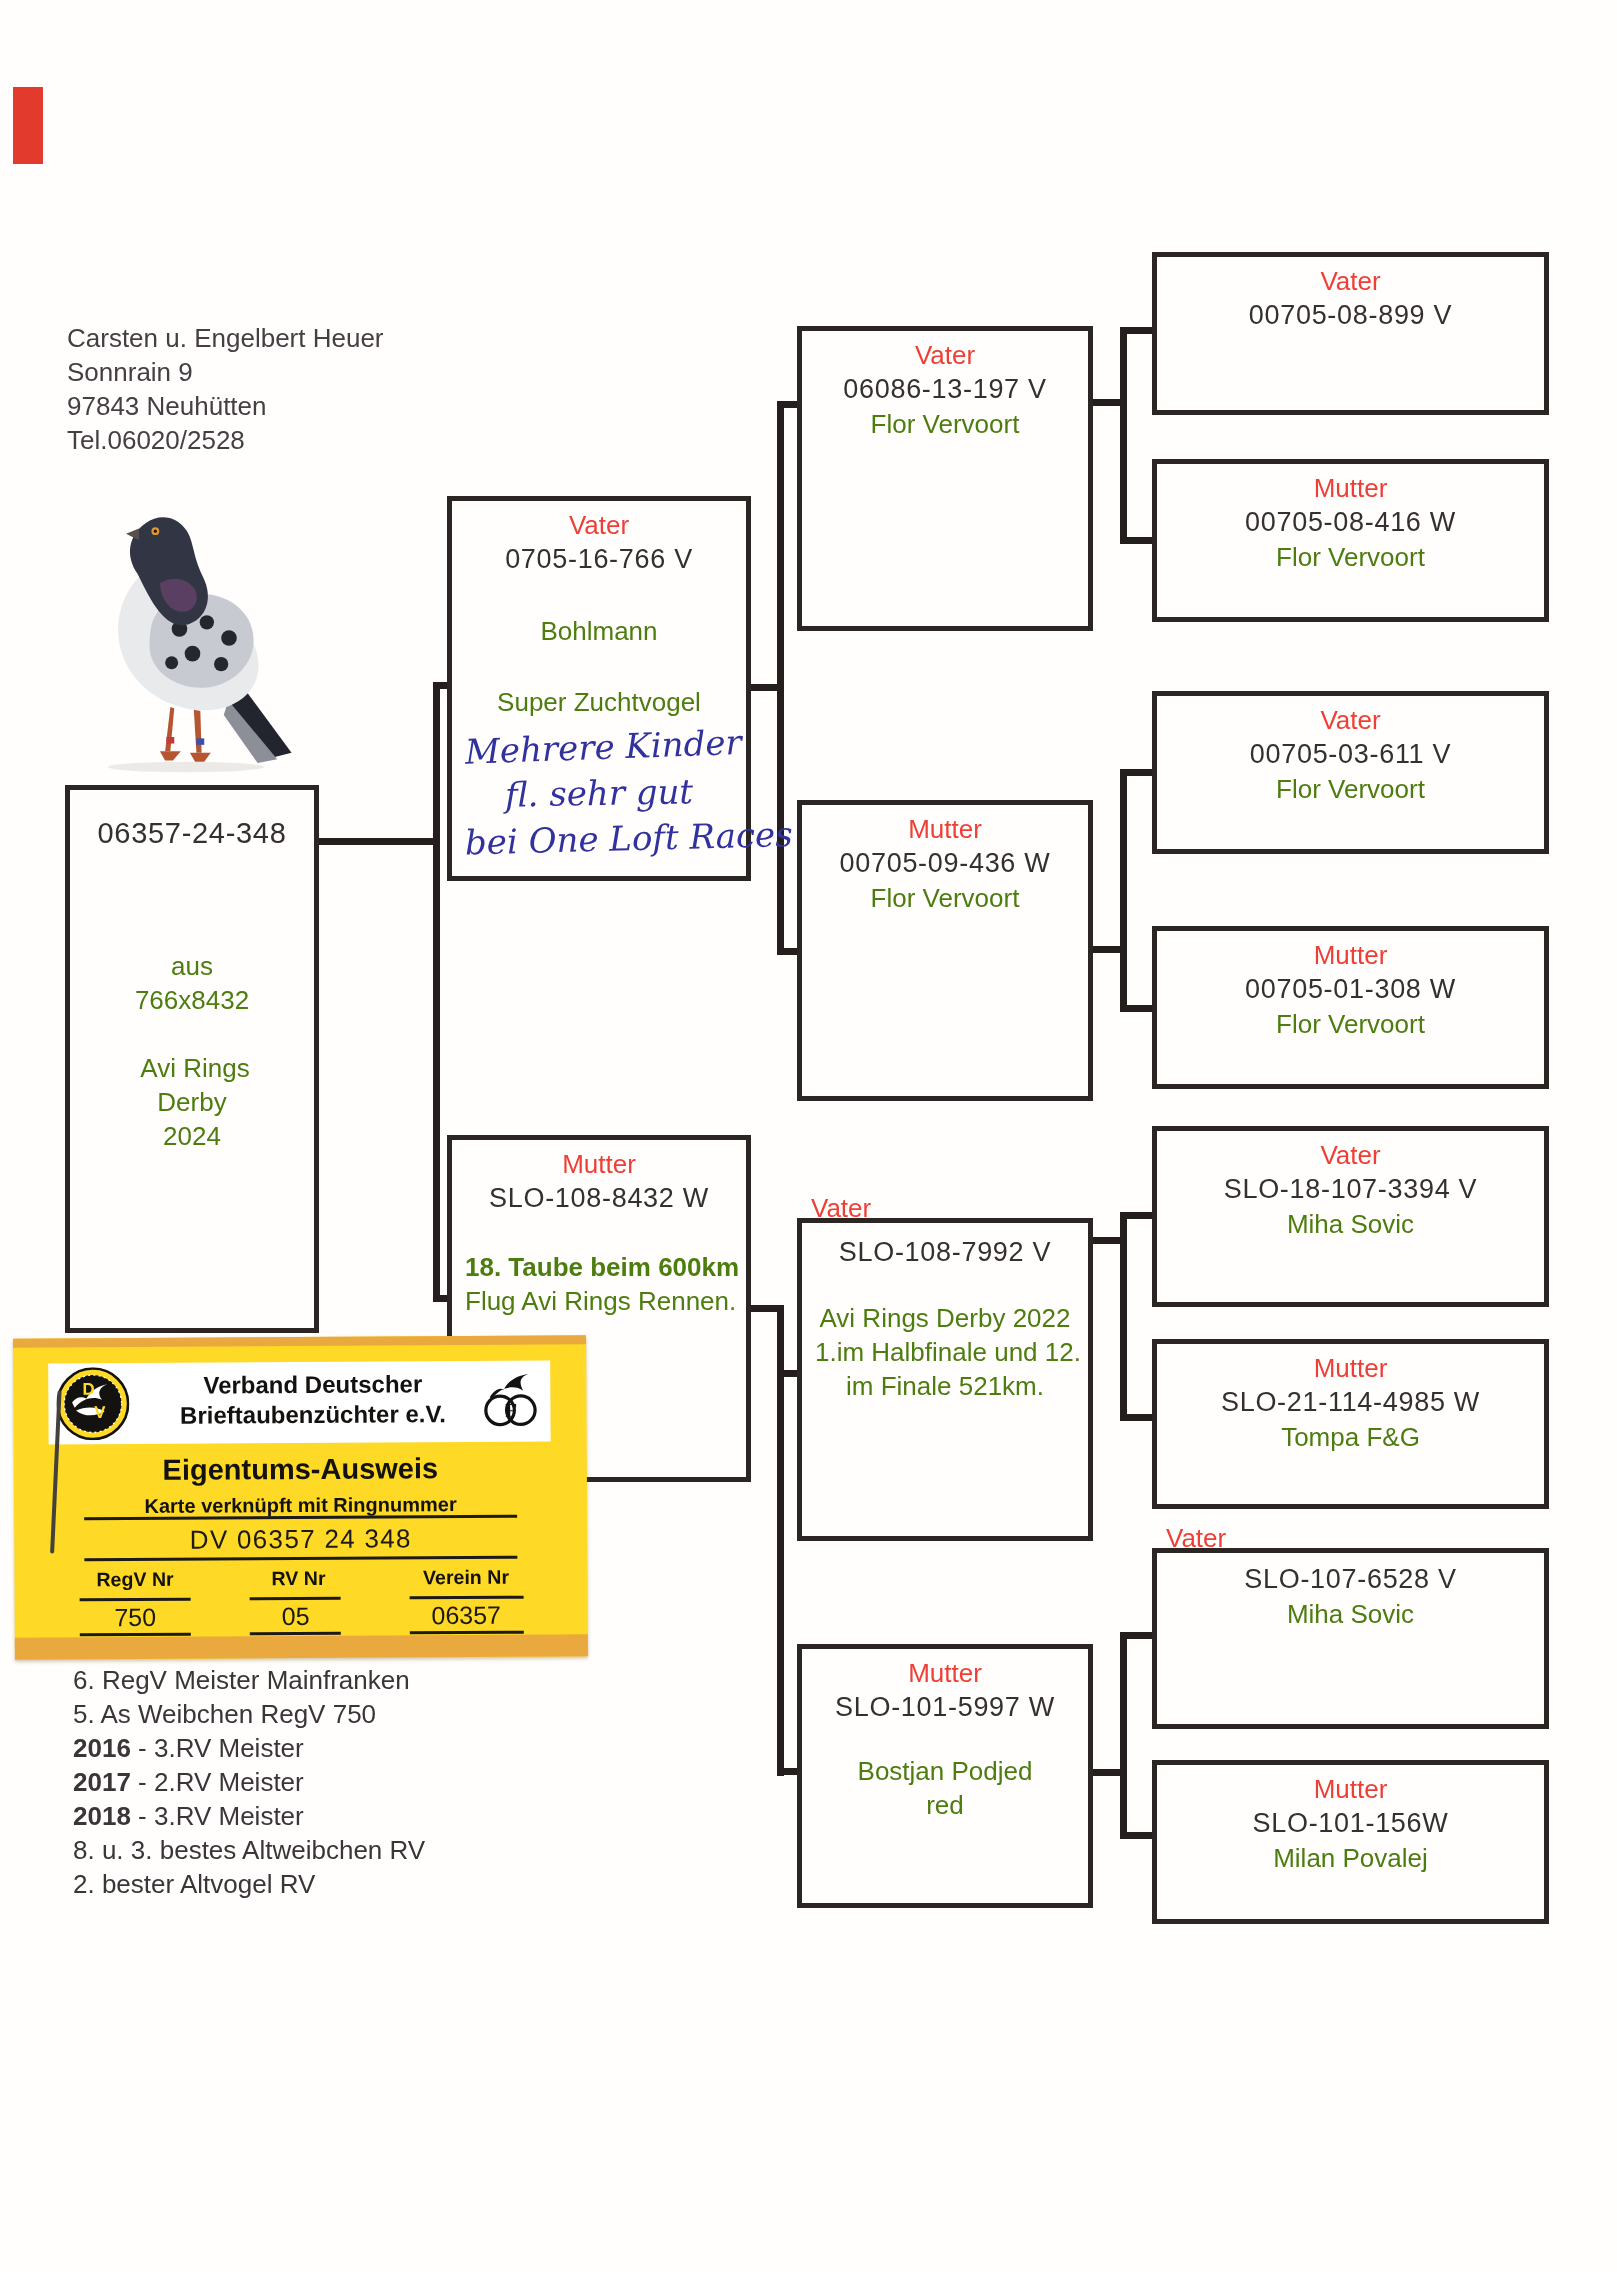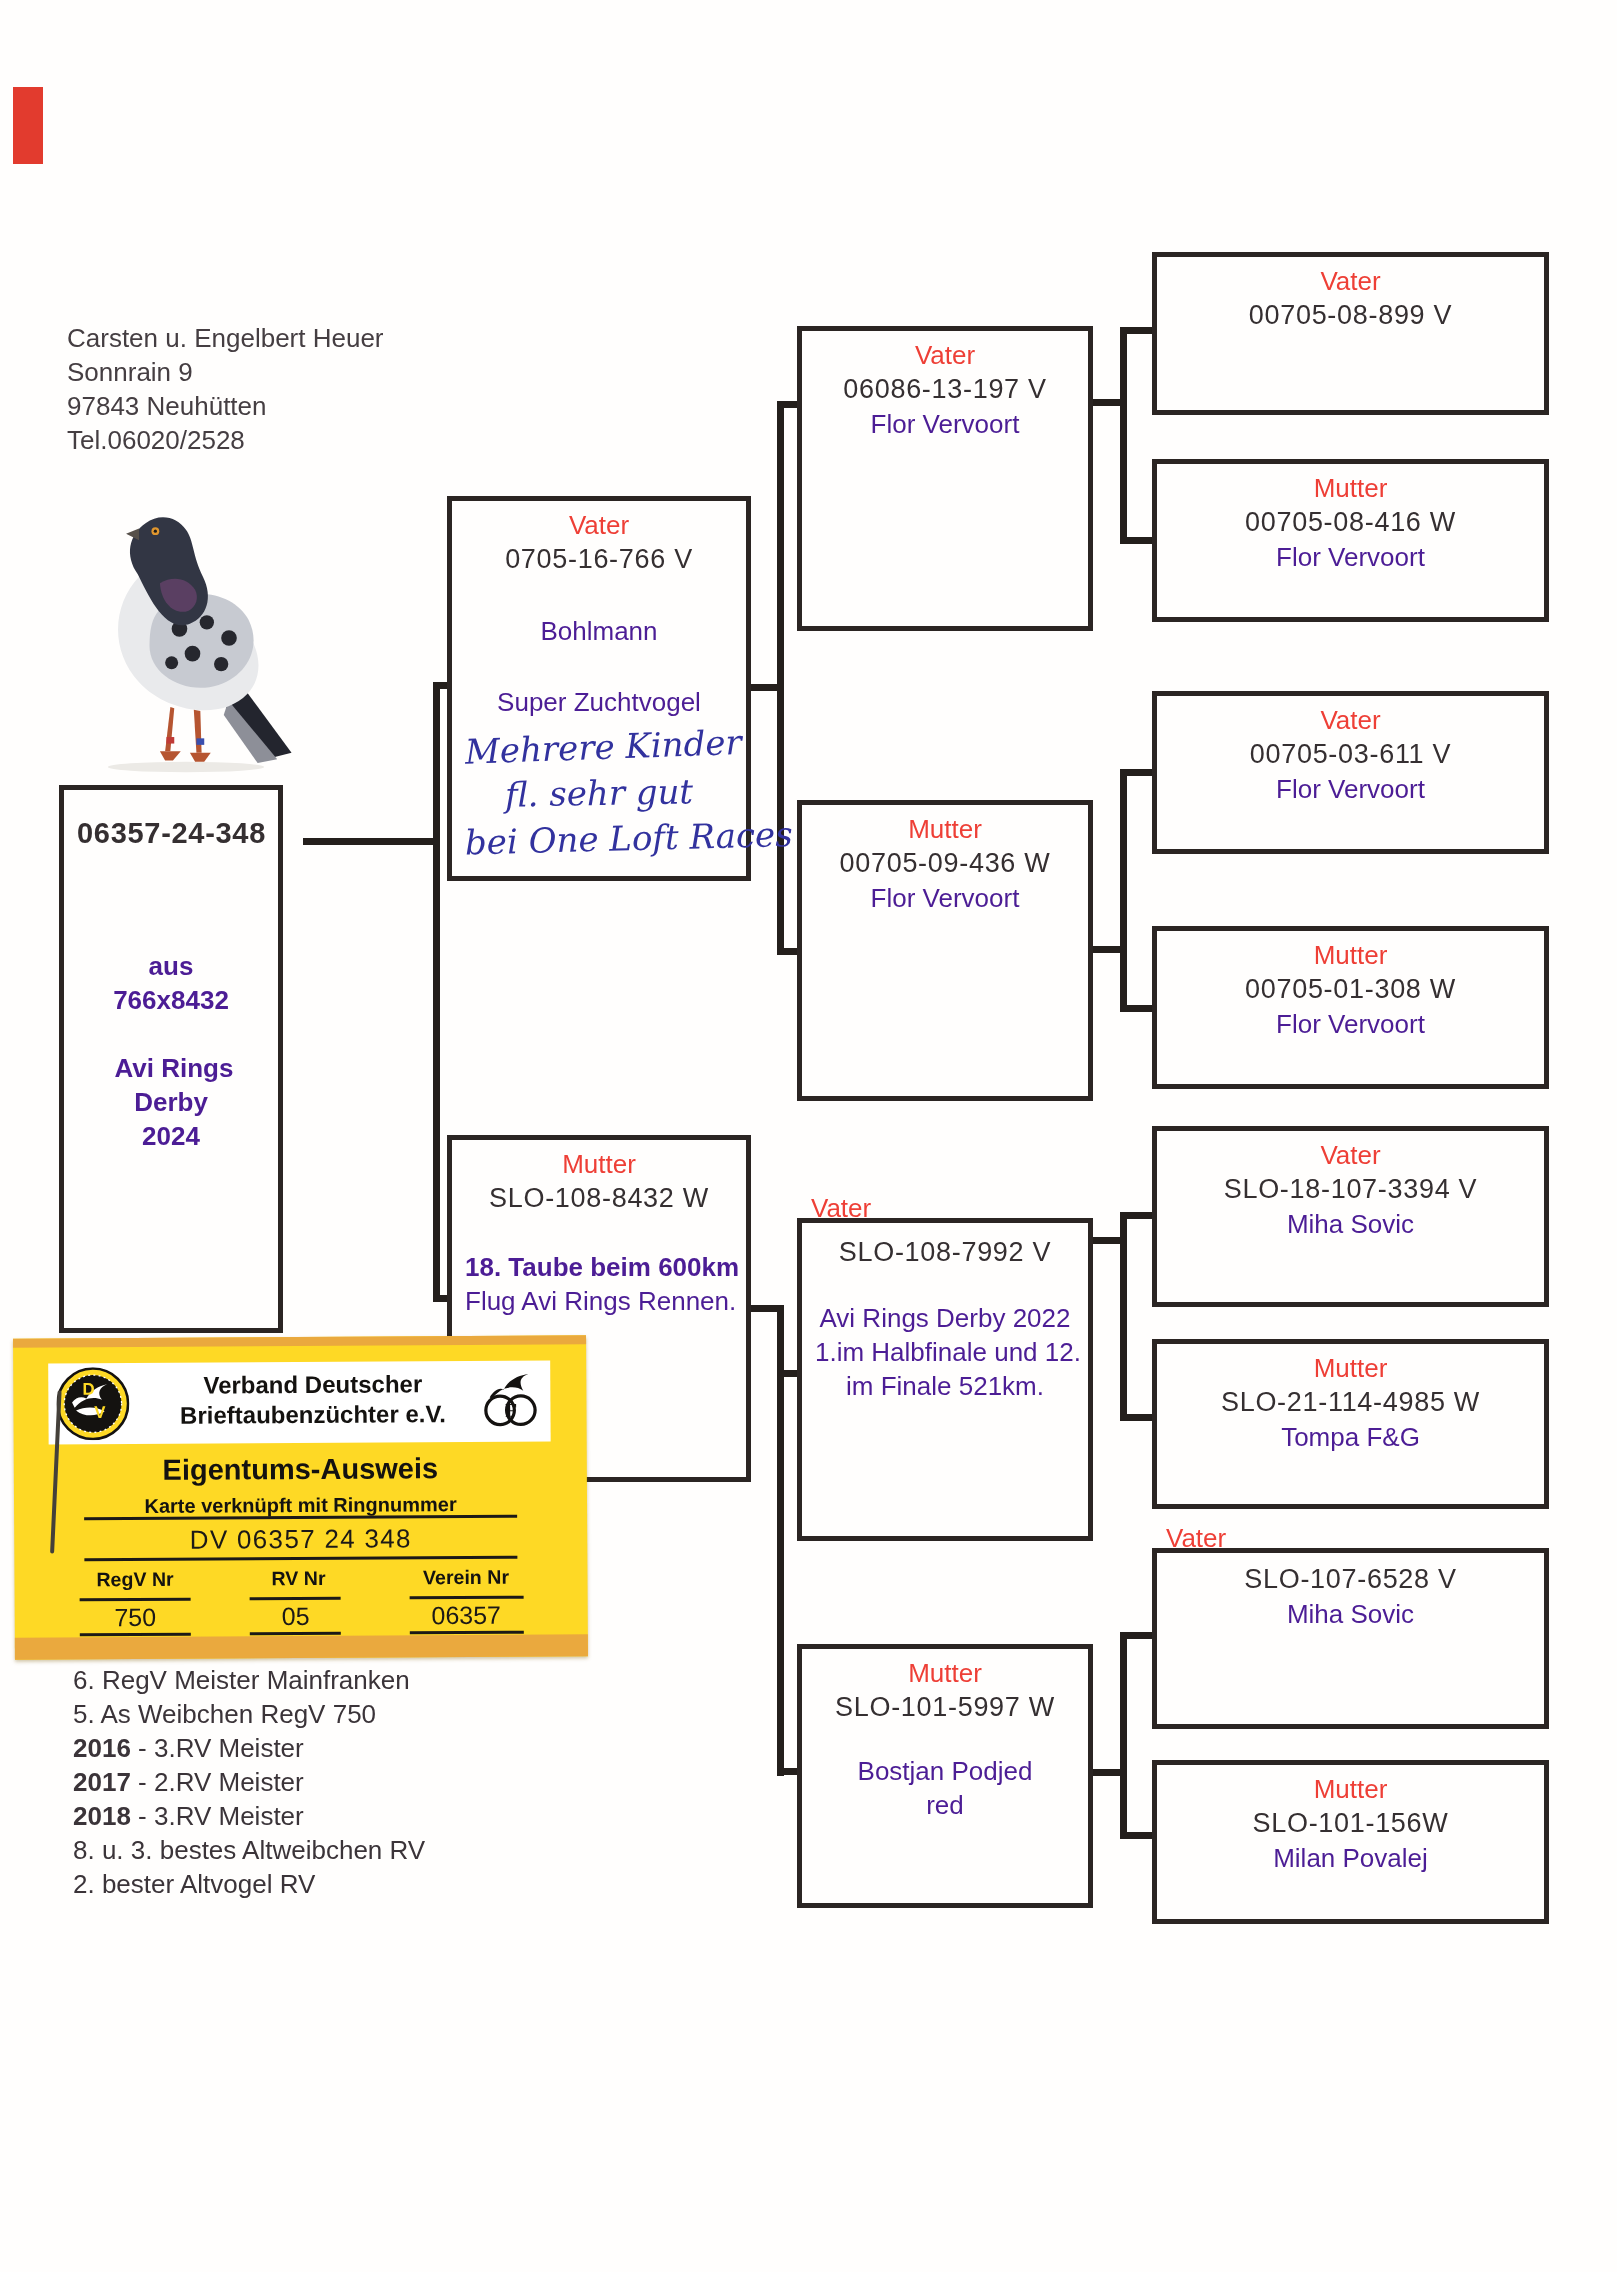--- a/index.html
+++ b/index.html
@@ -3,21 +3,21 @@
 <meta charset="utf-8">
 <style>
   html,body{margin:0;padding:0;background:#ffffff;}
   .page{position:relative;width:1618px;height:2273px;background:#fffefd;overflow:hidden;
         font-family:"Liberation Sans",sans-serif;color:#3b3439;}
   .abs{position:absolute;}
   .pbox{position:absolute;border:5.9px solid #2b2523;background:#fffefd;box-sizing:border-box;
         padding:7.8px 13px;text-align:center;}
   .plabel{color:#ee3f36;font-size:26px;line-height:33px;}
   .pring{font-size:27px;line-height:35px;color:#352f31;letter-spacing:0.7px;white-space:nowrap;}
-  .pname,.pnote{font-size:26px;line-height:34px;color:#4c1d95;white-space:nowrap;}
+  .pname,.pnote{font-size:26px;line-height:34px;color:#4d7c0f;white-space:nowrap;}
   .b{font-weight:bold;}
   .connector{position:absolute;background:#241f1c;}
   .hw{font-family:"DejaVu Serif",serif;font-style:italic;color:#32329e;
       font-size:34px;line-height:46px;white-space:nowrap;}
   .addr{font-size:26px;line-height:34px;color:#453e42;}
   .label-above .plabel{position:absolute;top:-31px;left:9px;}
   .ach-line{position:absolute;font-size:26px;line-height:34px;white-space:nowrap;color:#3b3439;}
   
   .card{position:absolute;left:14.4px;top:1337px;width:573px;height:321px;background:#fed925;
         transform:rotate(-0.35deg);box-shadow:0 2px 3.9px rgba(120,90,0,.35);z-index:5;}
@@ -102,21 +102,21 @@
   <div class="connector" style="left:1093px;top:1237px;width:34px;height:7.2px;"></div>
   <div class="connector" style="left:1120px;top:1212px;width:7.2px;height:209px;"></div>
   <div class="connector" style="left:1120px;top:1212px;width:32px;height:7.2px;"></div>
   <div class="connector" style="left:1120px;top:1414px;width:32px;height:7.2px;"></div>
 
   <div class="connector" style="left:1093px;top:1769px;width:34px;height:7.2px;"></div>
   <div class="connector" style="left:1120px;top:1632px;width:7.2px;height:207px;"></div>
   <div class="connector" style="left:1120px;top:1632px;width:32px;height:7.2px;"></div>
   <div class="connector" style="left:1120px;top:1832px;width:32px;height:7.2px;"></div>
 
-  <div class="pbox" style="left:59px;top:785px;width:224px;height:548px;font-weight:bold;">
+  <div class="pbox" style="left:65px;top:785px;width:254px;height:548px;">
     <div class="pring" style="margin-top:18px;font-size:29px;">06357-24-348</div>
     <div class="pnote" style="margin-top:98px;">aus</div>
     <div class="pnote">766x8432</div>
     <div class="pnote" style="margin-top:34px;margin-left:6px;">Avi Rings</div>
     <div class="pnote">Derby</div>
     <div class="pnote">2024</div>
   </div>
 
   <div class="pbox" style="left:447px;top:496px;width:304px;height:385px;">
     <div class="plabel">Vater</div>

